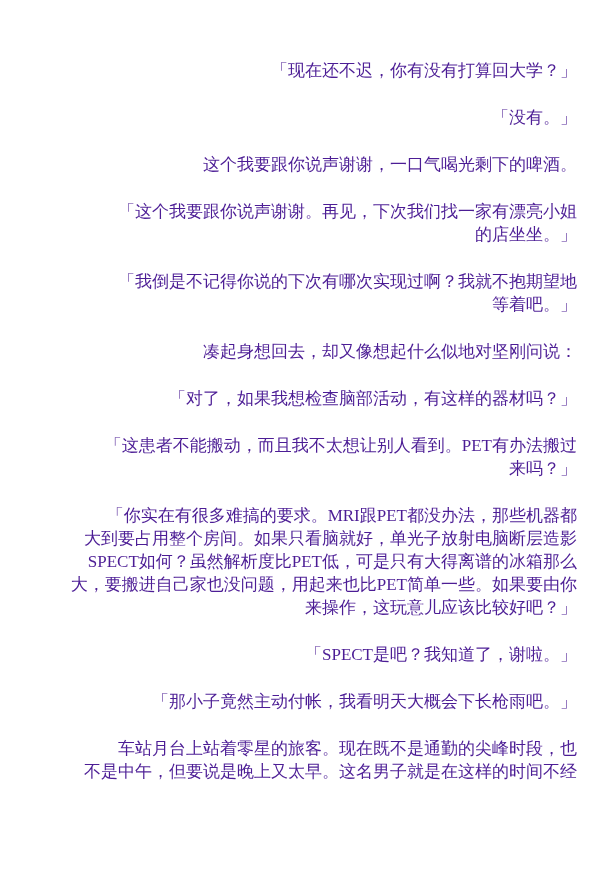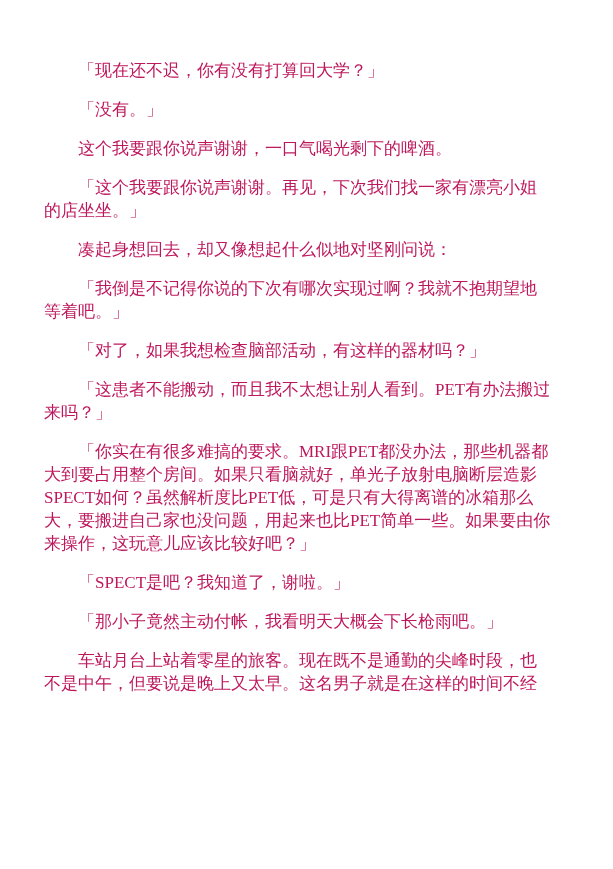--- a/index.html
+++ b/index.html
@@ -14,49 +14,49 @@
     background: #ffffff;
     overflow: hidden;
     box-sizing: border-box;
   }
   .text-content {
     box-sizing: border-box;
     padding: 59px 36px 0 44px;
     font-family: "Liberation Serif", "DejaVu Serif", serif;
     font-size: 17px;
     line-height: 23px;
-    color: #be185d;
-    text-align: left;
+    color: #4c1d95;
+    text-align: right;
   }
   .para {
     margin: 0;
     text-indent: 2em;
     white-space: pre-line;   
     word-break: break-all;
   }
   .para + .para {
-    margin-top: 16px;
+    margin-top: 24px;
   }
   .section-heading {
     letter-spacing: 0;
   }
 </style>
 </head>
 <body>
 
 <div class="book-page">
   <div class="text-content">
     <p class="para dialogue">「现在还不迟，你有没有打算回大学？」</p>
     <p class="para dialogue">「没有。」</p>
     <p class="para narration">这个我要跟你说声谢谢，一口气喝光剩下的啤酒。</p>
     <p class="para dialogue">「这个我要跟你说声谢谢。再见，下次我们找一家有漂亮小姐
 的店坐坐。」</p>
-    <p class="para narration">凑起身想回去，却又像想起什么似地对坚刚问说：</p>
     <p class="para dialogue">「我倒是不记得你说的下次有哪次实现过啊？我就不抱期望地
 等着吧。」</p>
+    <p class="para narration">凑起身想回去，却又像想起什么似地对坚刚问说：</p>
     <p class="para dialogue">「对了，如果我想检查脑部活动，有这样的器材吗？」</p>
     <p class="para dialogue">「这患者不能搬动，而且我不太想让别人看到。PET有办法搬过
 来吗？」</p>
     <p class="para dialogue">「你实在有很多难搞的要求。MRI跟PET都没办法，那些机器都
 大到要占用整个房间。如果只看脑就好，单光子放射电脑断层造影
 SPECT如何？虽然解析度比PET低，可是只有大得离谱的冰箱那么
 大，要搬进自己家也没问题，用起来也比PET简单一些。如果要由你
 来操作，这玩意儿应该比较好吧？」</p>
     <p class="para dialogue">「SPECT是吧？我知道了，谢啦。」</p>
     <p class="para dialogue">「那小子竟然主动付帐，我看明天大概会下长枪雨吧。」</p>

